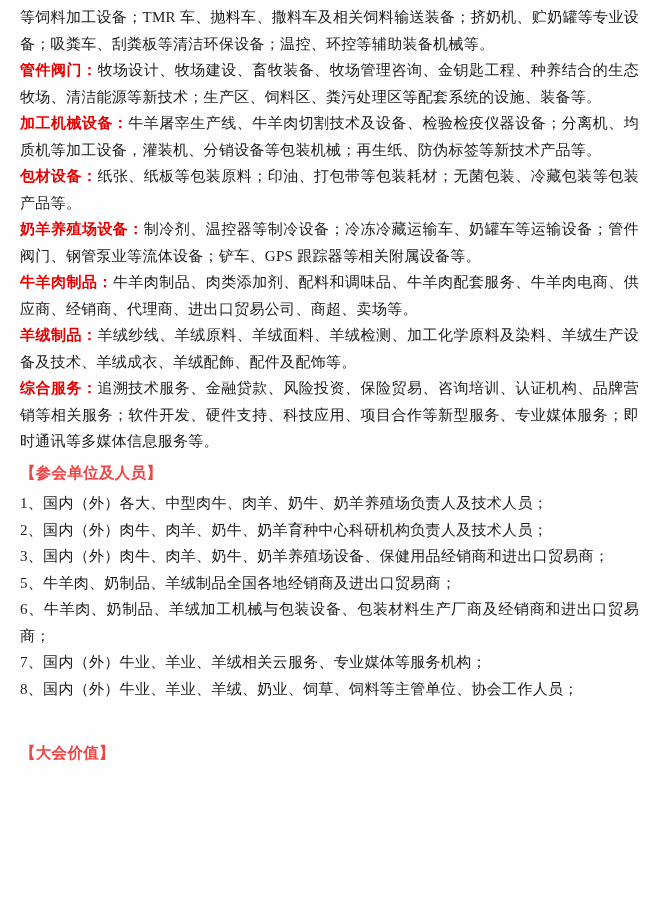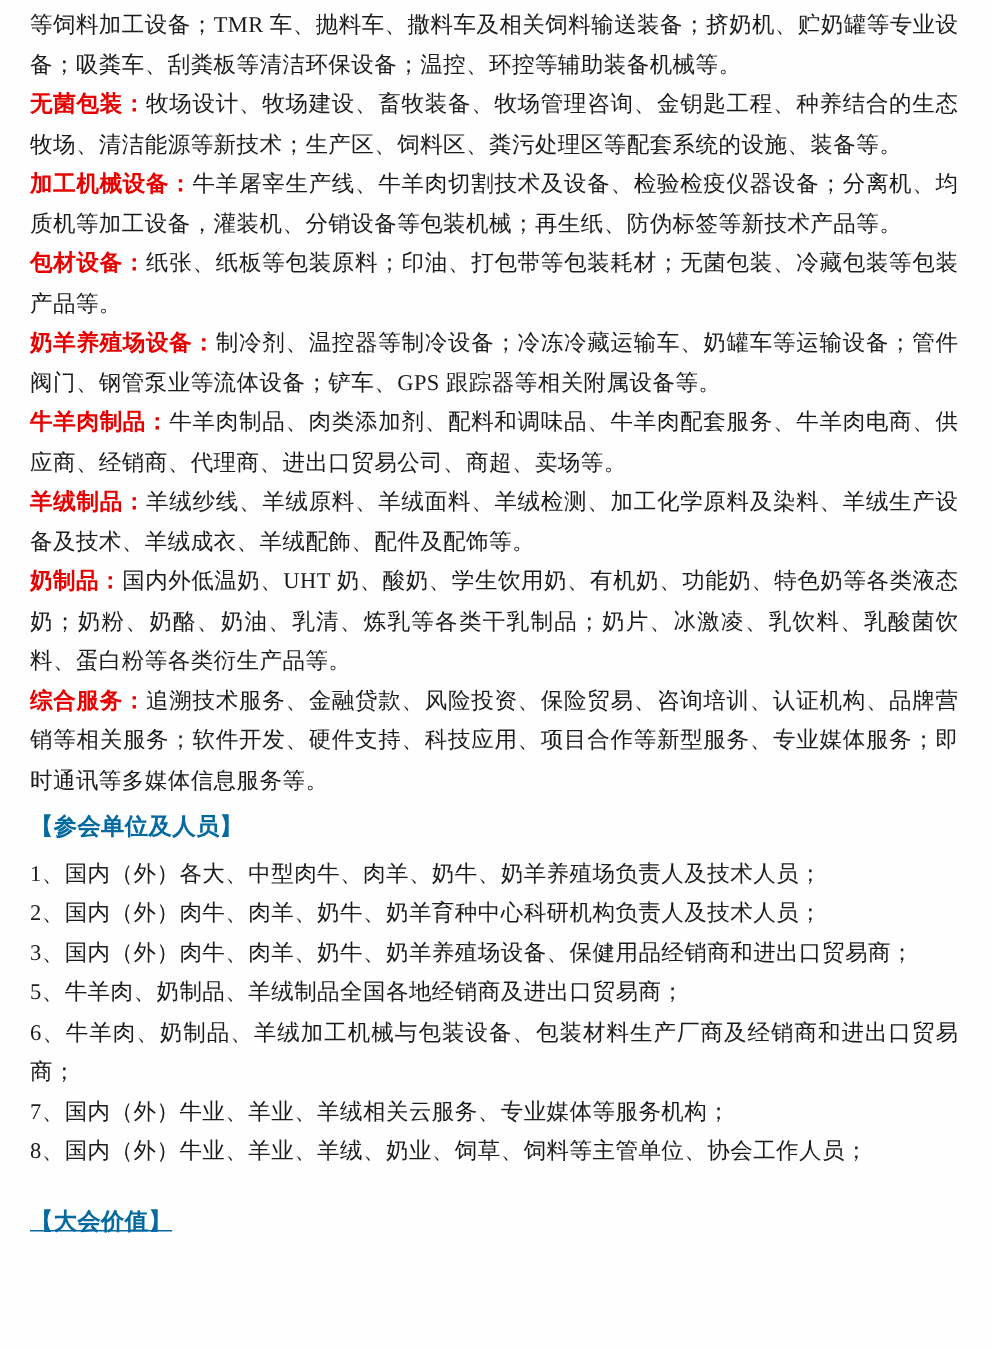--- a/index.html
+++ b/index.html
@@ -32,54 +32,52 @@
   }
   .cat-label {
     color: #e60000;
     font-weight: bold;
   }
   .heading {
     margin: 5px 0 0 0;
     font-size: 15.5px;
     line-height: 26.5px;
     font-weight: bold;
-    color: #0369a1;
+    color: #ef4444;
     letter-spacing: 0.3px;
   }
   .attendee-list {
     margin: 4px 0 0 0;
   }
   .attendee-list .para {
     line-height: 26.5px;
   }
   .value-heading {
-    margin-top: 20px;
-    text-decoration: underline;
+    margin-top: 38px;
   }
 </style>
 </head>
 <body>
 
 <div class="page">
 
   <p class="para">等饲料加工设备；TMR 车、抛料车、撒料车及相关饲料输送装备；挤奶机、贮奶罐等专业设备；吸粪车、刮粪板等清洁环保设备；温控、环控等辅助装备机械等。</p>
 
-  <p class="para"><span class="cat-label">无菌包装：</span><span>牧场设计、牧场建设、畜牧装备、牧场管理咨询、金钥匙工程、种养结合的生态牧场、清洁能源等新技术；生产区、饲料区、粪污处理区等配套系统的设施、装备等。</span></p>
+  <p class="para"><span class="cat-label">管件阀门：</span><span>牧场设计、牧场建设、畜牧装备、牧场管理咨询、金钥匙工程、种养结合的生态牧场、清洁能源等新技术；生产区、饲料区、粪污处理区等配套系统的设施、装备等。</span></p>
 
   <p class="para"><span class="cat-label">加工机械设备：</span><span>牛羊屠宰生产线、牛羊肉切割技术及设备、检验检疫仪器设备；分离机、均质机等加工设备，灌装机、分销设备等包装机械；再生纸、防伪标签等新技术产品等。</span></p>
 
   <p class="para"><span class="cat-label">包材设备：</span><span>纸张、纸板等包装原料；印油、打包带等包装耗材；无菌包装、冷藏包装等包装产品等。</span></p>
 
   <p class="para"><span class="cat-label">奶羊养殖场设备：</span><span>制冷剂、温控器等制冷设备；冷冻冷藏运输车、奶罐车等运输设备；管件阀门、钢管泵业等流体设备；铲车、GPS 跟踪器等相关附属设备等。</span></p>
 
   <p class="para"><span class="cat-label">牛羊肉制品：</span><span>牛羊肉制品、肉类添加剂、配料和调味品、牛羊肉配套服务、牛羊肉电商、供应商、经销商、代理商、进出口贸易公司、商超、卖场等。</span></p>
 
   <p class="para"><span class="cat-label">羊绒制品：</span><span>羊绒纱线、羊绒原料、羊绒面料、羊绒检测、加工化学原料及染料、羊绒生产设备及技术、羊绒成衣、羊绒配飾、配件及配饰等。</span></p>
 
-  <p class="para"><span class="cat-label">奶制品：</span><span>国内外低温奶、UHT 奶、酸奶、学生饮用奶、有机奶、功能奶、特色奶等各类液态奶；奶粉、奶酪、奶油、乳清、炼乳等各类干乳制品；奶片、冰激凌、乳饮料、乳酸菌饮料、蛋白粉等各类衍生产品等。</span></p>
 
   <p class="para"><span class="cat-label">综合服务：</span><span>追溯技术服务、金融贷款、风险投资、保险贸易、咨询培训、认证机构、品牌营销等相关服务；软件开发、硬件支持、科技应用、项目合作等新型服务、专业媒体服务；即时通讯等多媒体信息服务等。</span></p>
 
   <h3 class="heading">【参会单位及人员】</h3>
 
   <div class="attendee-list">
     <p class="para">1、国内（外）各大、中型肉牛、肉羊、奶牛、奶羊养殖场负责人及技术人员；</p>
     <p class="para">2、国内（外）肉牛、肉羊、奶牛、奶羊育种中心科研机构负责人及技术人员；</p>
     <p class="para">3、国内（外）肉牛、肉羊、奶牛、奶羊养殖场设备、保健用品经销商和进出口贸易商；</p>
     <p class="para">5、牛羊肉、奶制品、羊绒制品全国各地经销商及进出口贸易商；</p>

